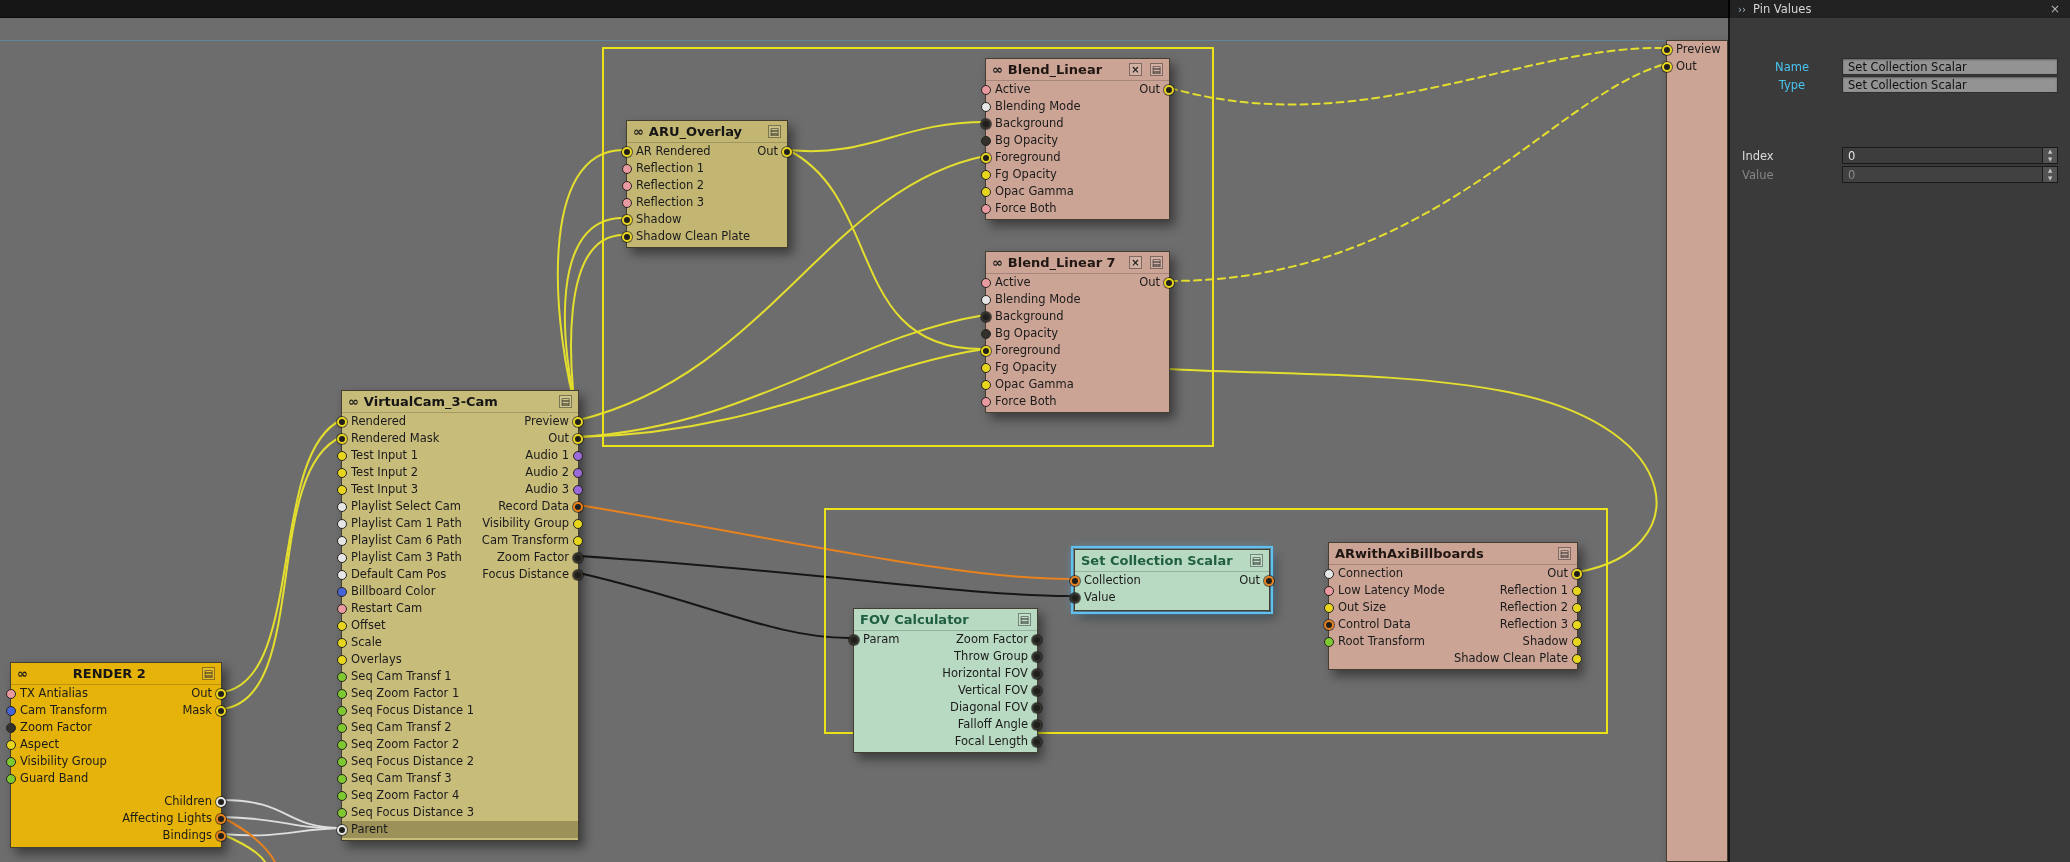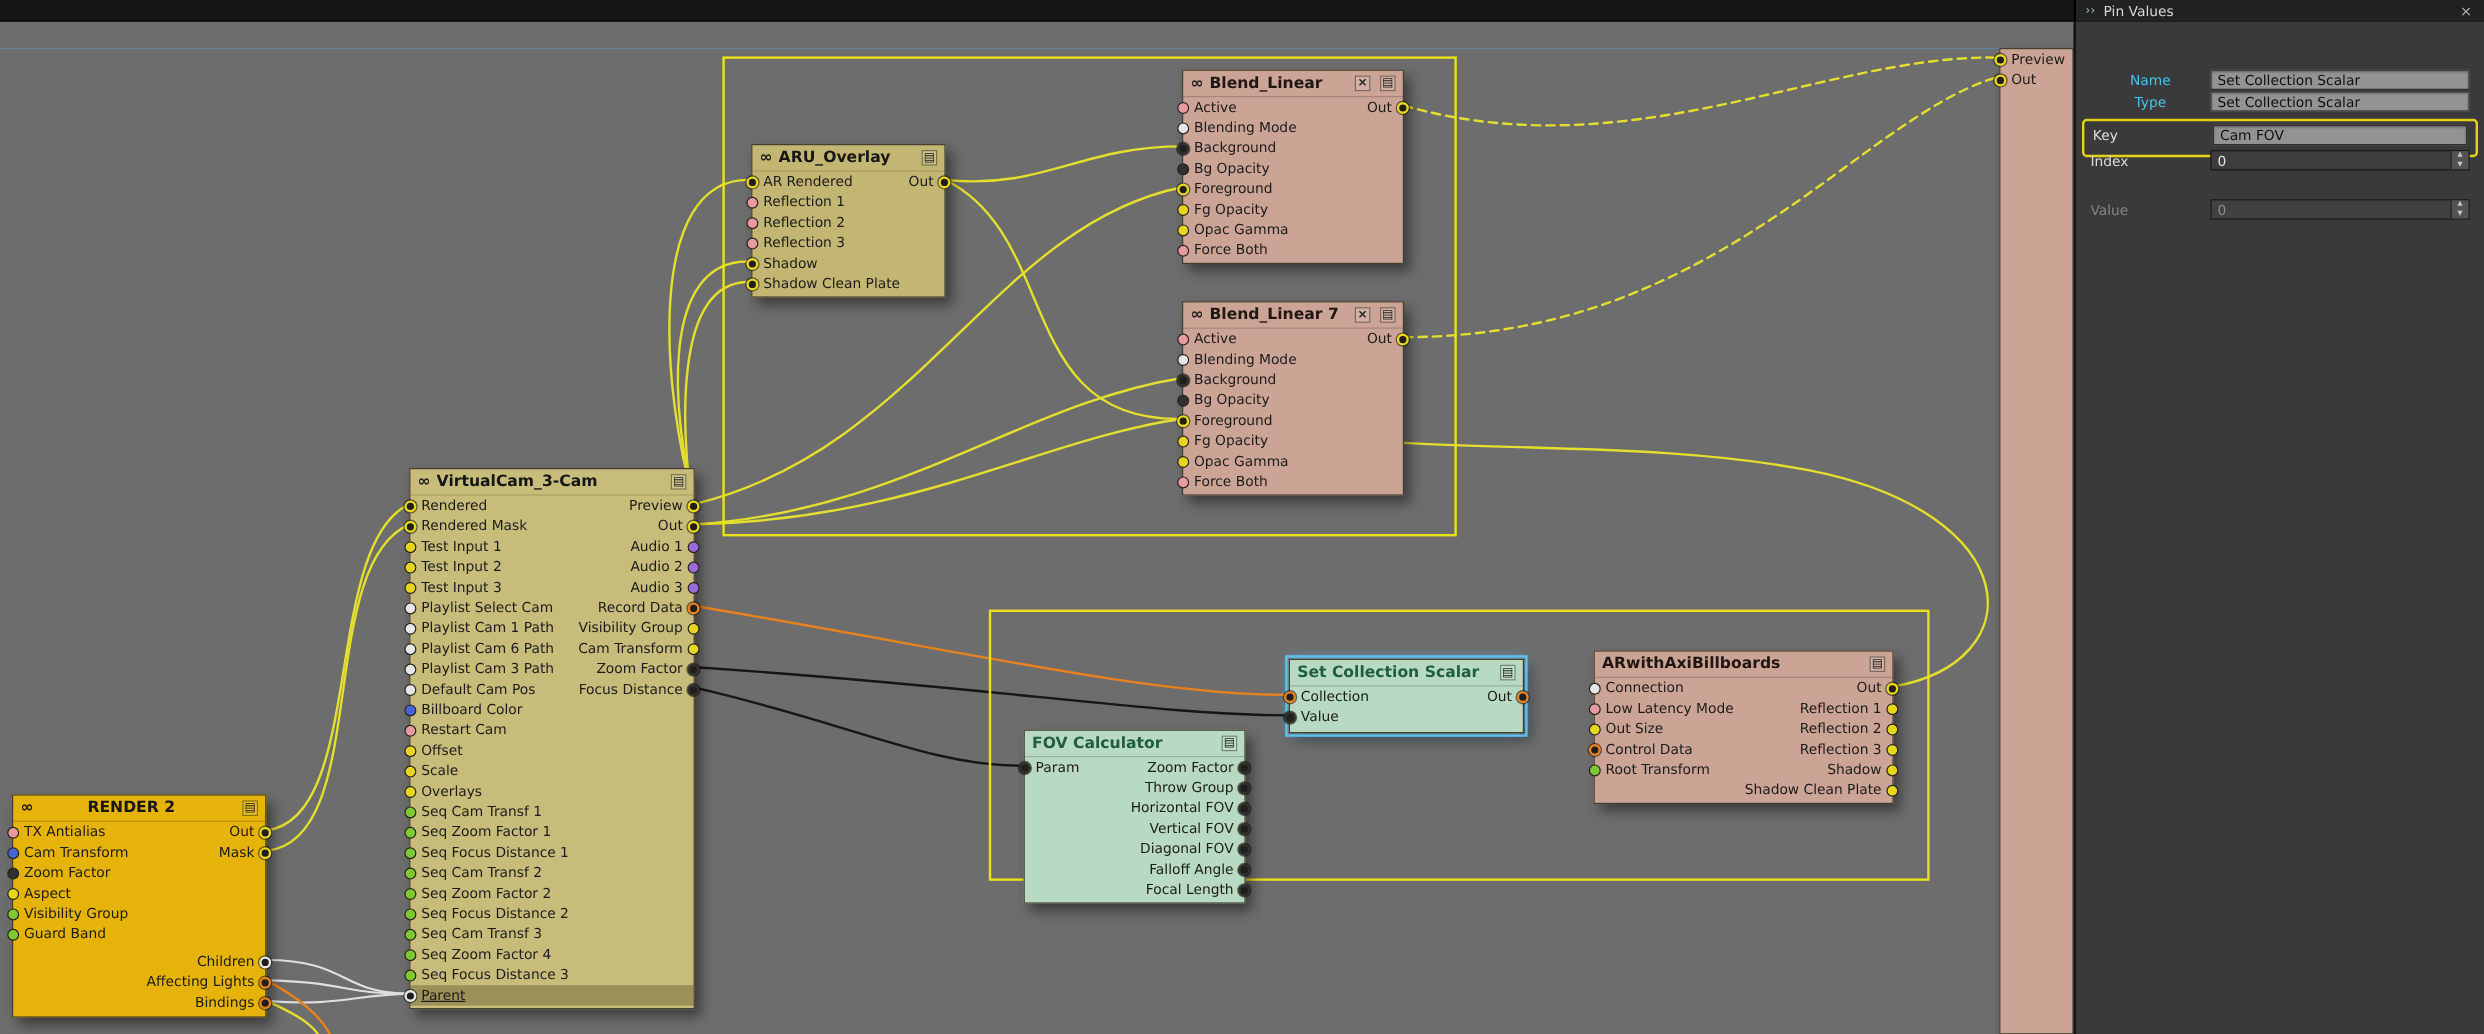--- a/index.html
+++ b/index.html
@@ -43,21 +43,21 @@
         border-bottom:1px solid rgba(0,0,0,.18);box-sizing:border-box;}
   .licon{font-size:13px;font-weight:bold;color:#1d1d1d;line-height:1;flex:none;}
   .ttext{flex:1;white-space:nowrap;overflow:hidden;}
   .ticon{flex:none;margin-left:3px;font-size:10px;color:#1d1d1d;line-height:1;width:13px;height:13px;
         display:flex;align-items:center;justify-content:center;border:1px solid rgba(0,0,0,.4);
         background:rgba(255,255,255,.14);box-sizing:border-box;}
   .nrow{position:relative;height:17px;display:flex;align-items:center;padding:0 9px;font-size:11.5px;
         color:#1b1b1b;line-height:1;box-sizing:border-box;}
   .nrow .rl{white-space:nowrap;}
   .nrow .rr{white-space:nowrap;margin-left:auto;}
-  .nrow.dark{background:rgba(55,45,8,.30);text-decoration:underline;}
+  .nrow.dark{background:rgba(55,45,8,.30);}
   .nspacer{height:6px;}
   .pin{position:absolute;top:50%;width:10px;height:10px;margin-top:-5px;border-radius:50%;box-sizing:border-box;
        background:var(--pc);border:1.5px solid #26241f;}
   .pin.conn{background:#201f1b;border:2.5px solid var(--pc);box-shadow:0 0 0 1px rgba(20,20,20,.6);}
   .pl{left:-5px;} .pr{right:-5px;}
 </style>
 </head>
 <body>
 
 <div id="stage">
@@ -560,30 +560,22 @@
       </div>
     </div>
 
     <div class="prow" style="top:57px;">
       <span class="plabel cyan">Type</span>
       <div class="pinput text">
         <span>Set Collection Scalar</span>
       </div>
     </div>
 
-    <div id="keywrap">
-      <div class="prow">
-        <span class="plabel">Key</span>
-        <div class="pinput text">
-          <span>Cam FOV</span>
-        </div>
-      </div>
-    </div>
-
-    <div class="prow" style="top:106px;justify-content:center;">
+
+    <div class="prow" style="top:128px;justify-content:center;">
       <span class="plabel">Index</span>
       <div class="pinput darkin">
         <span>0</span>
         <div class="spin">
           <span>▲</span>
           <span>▼</span>
         </div>
       </div>
     </div>
 

